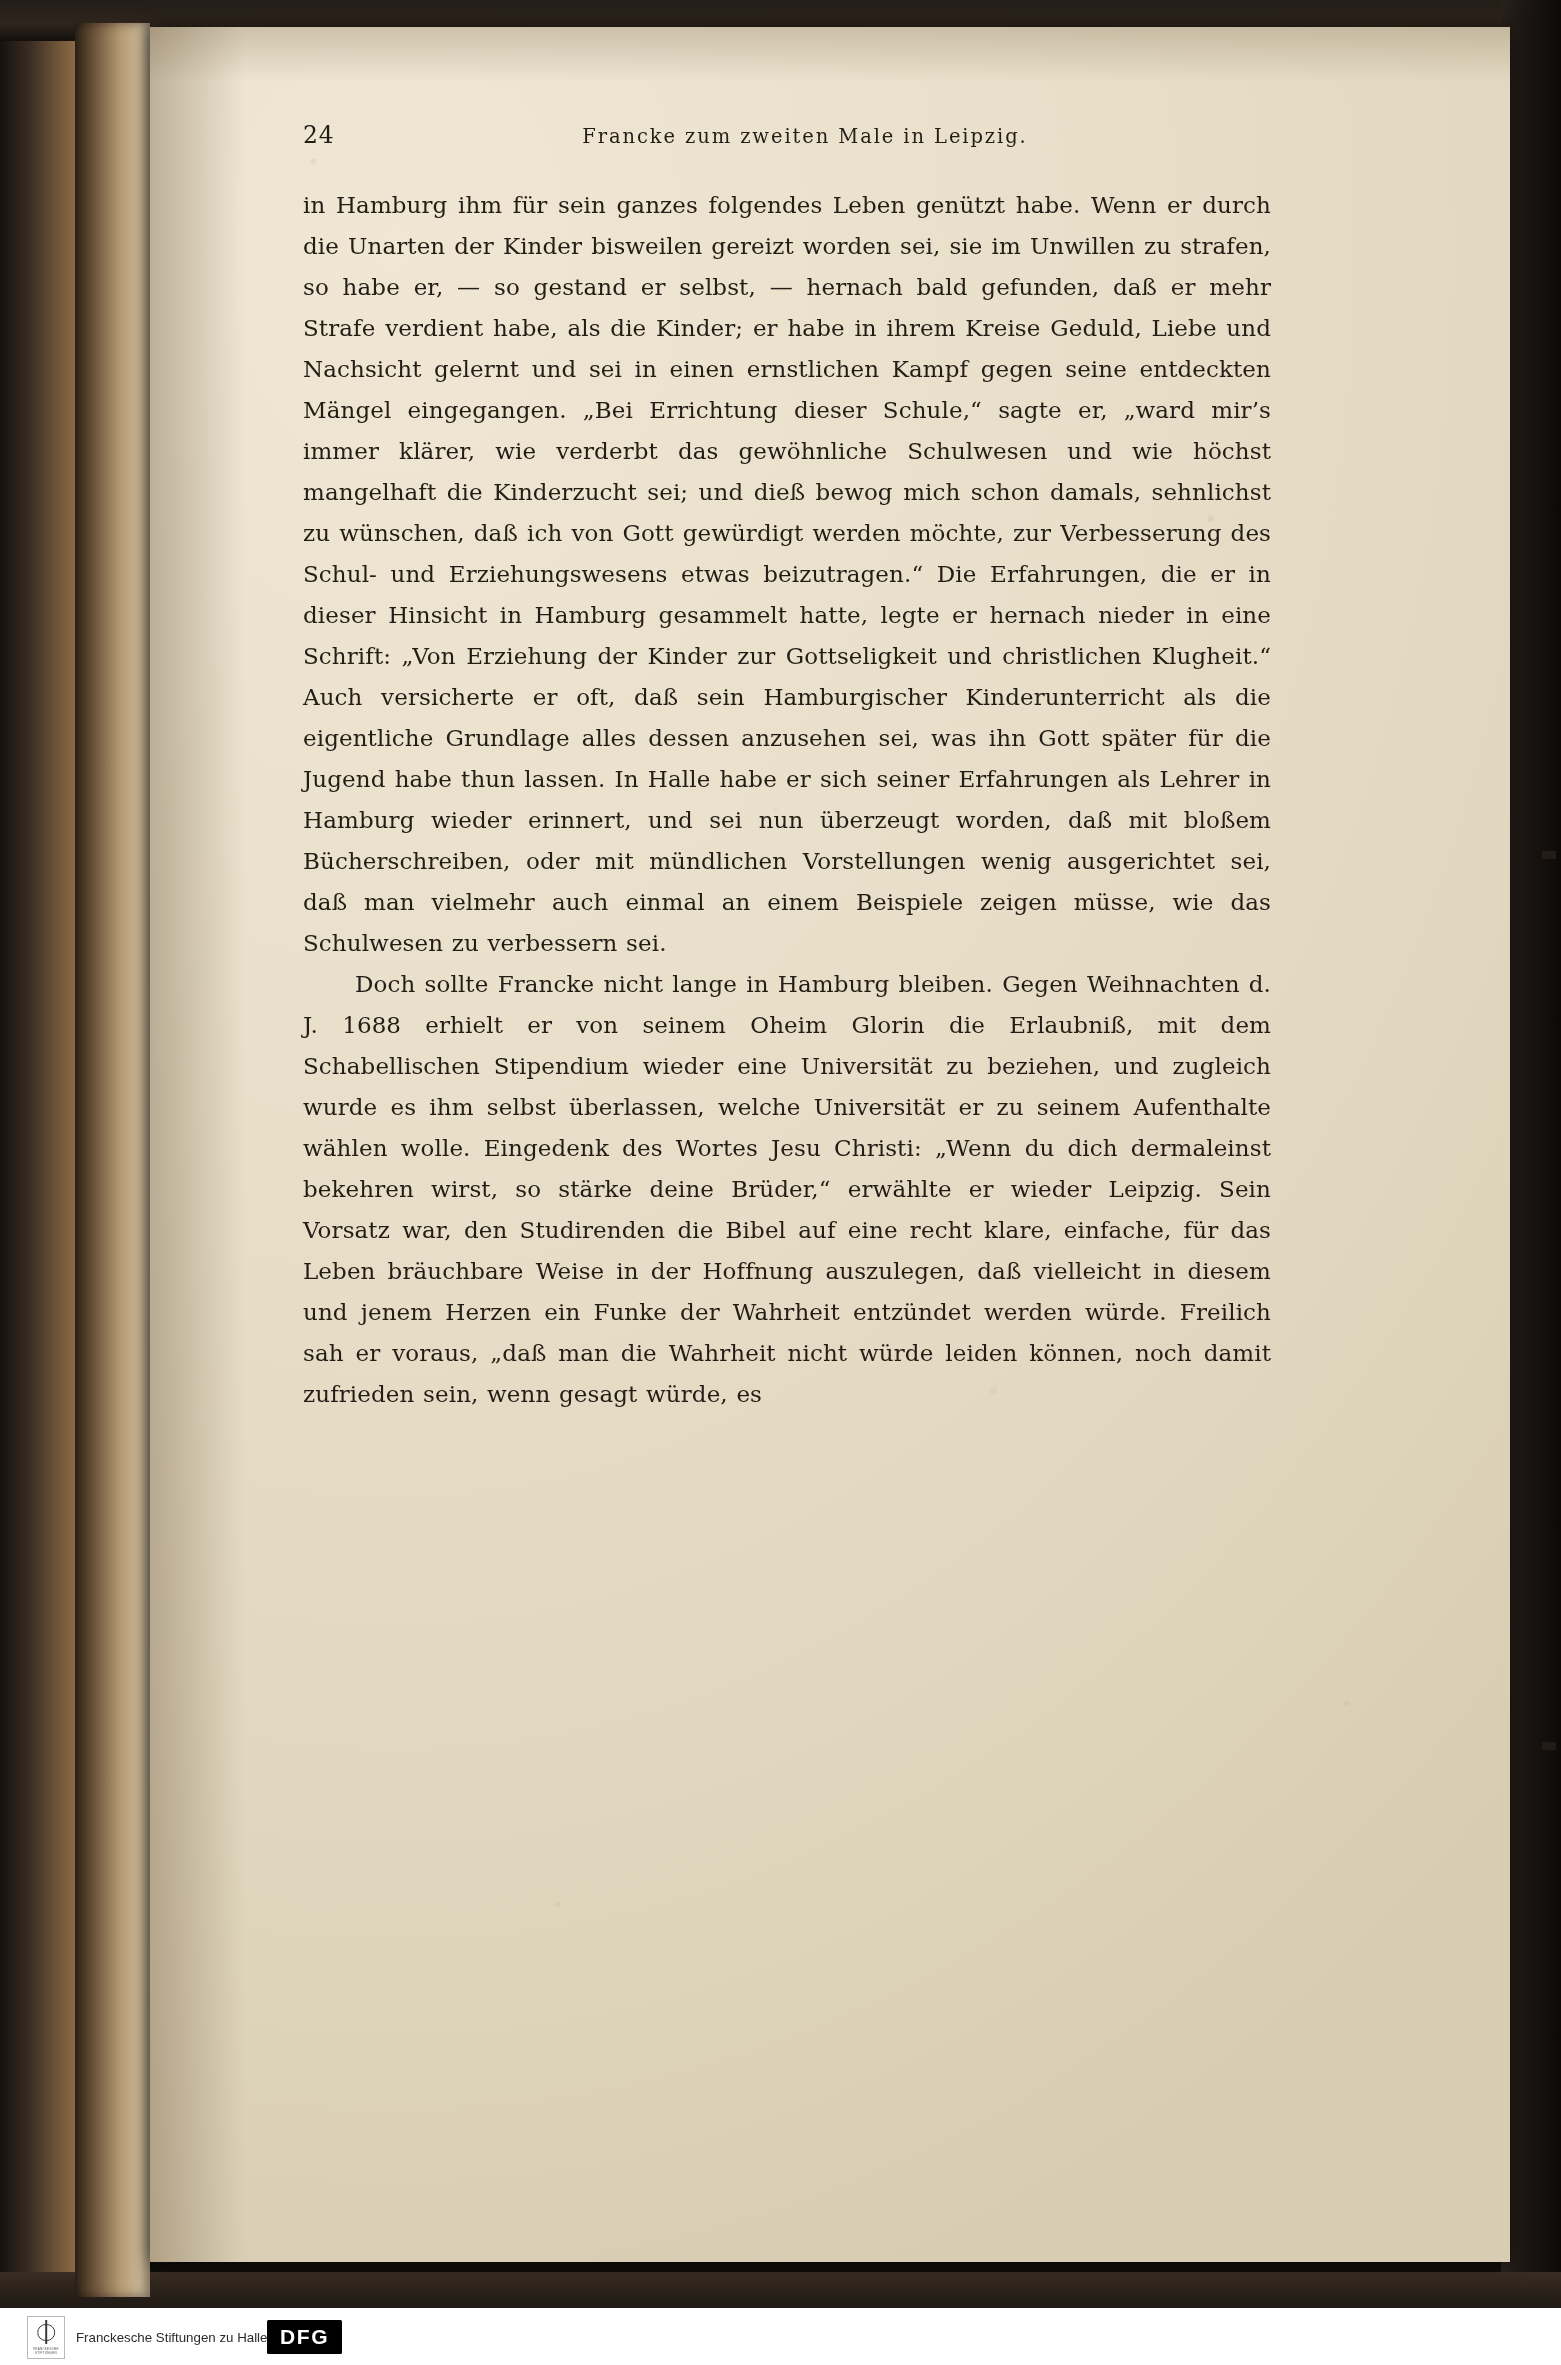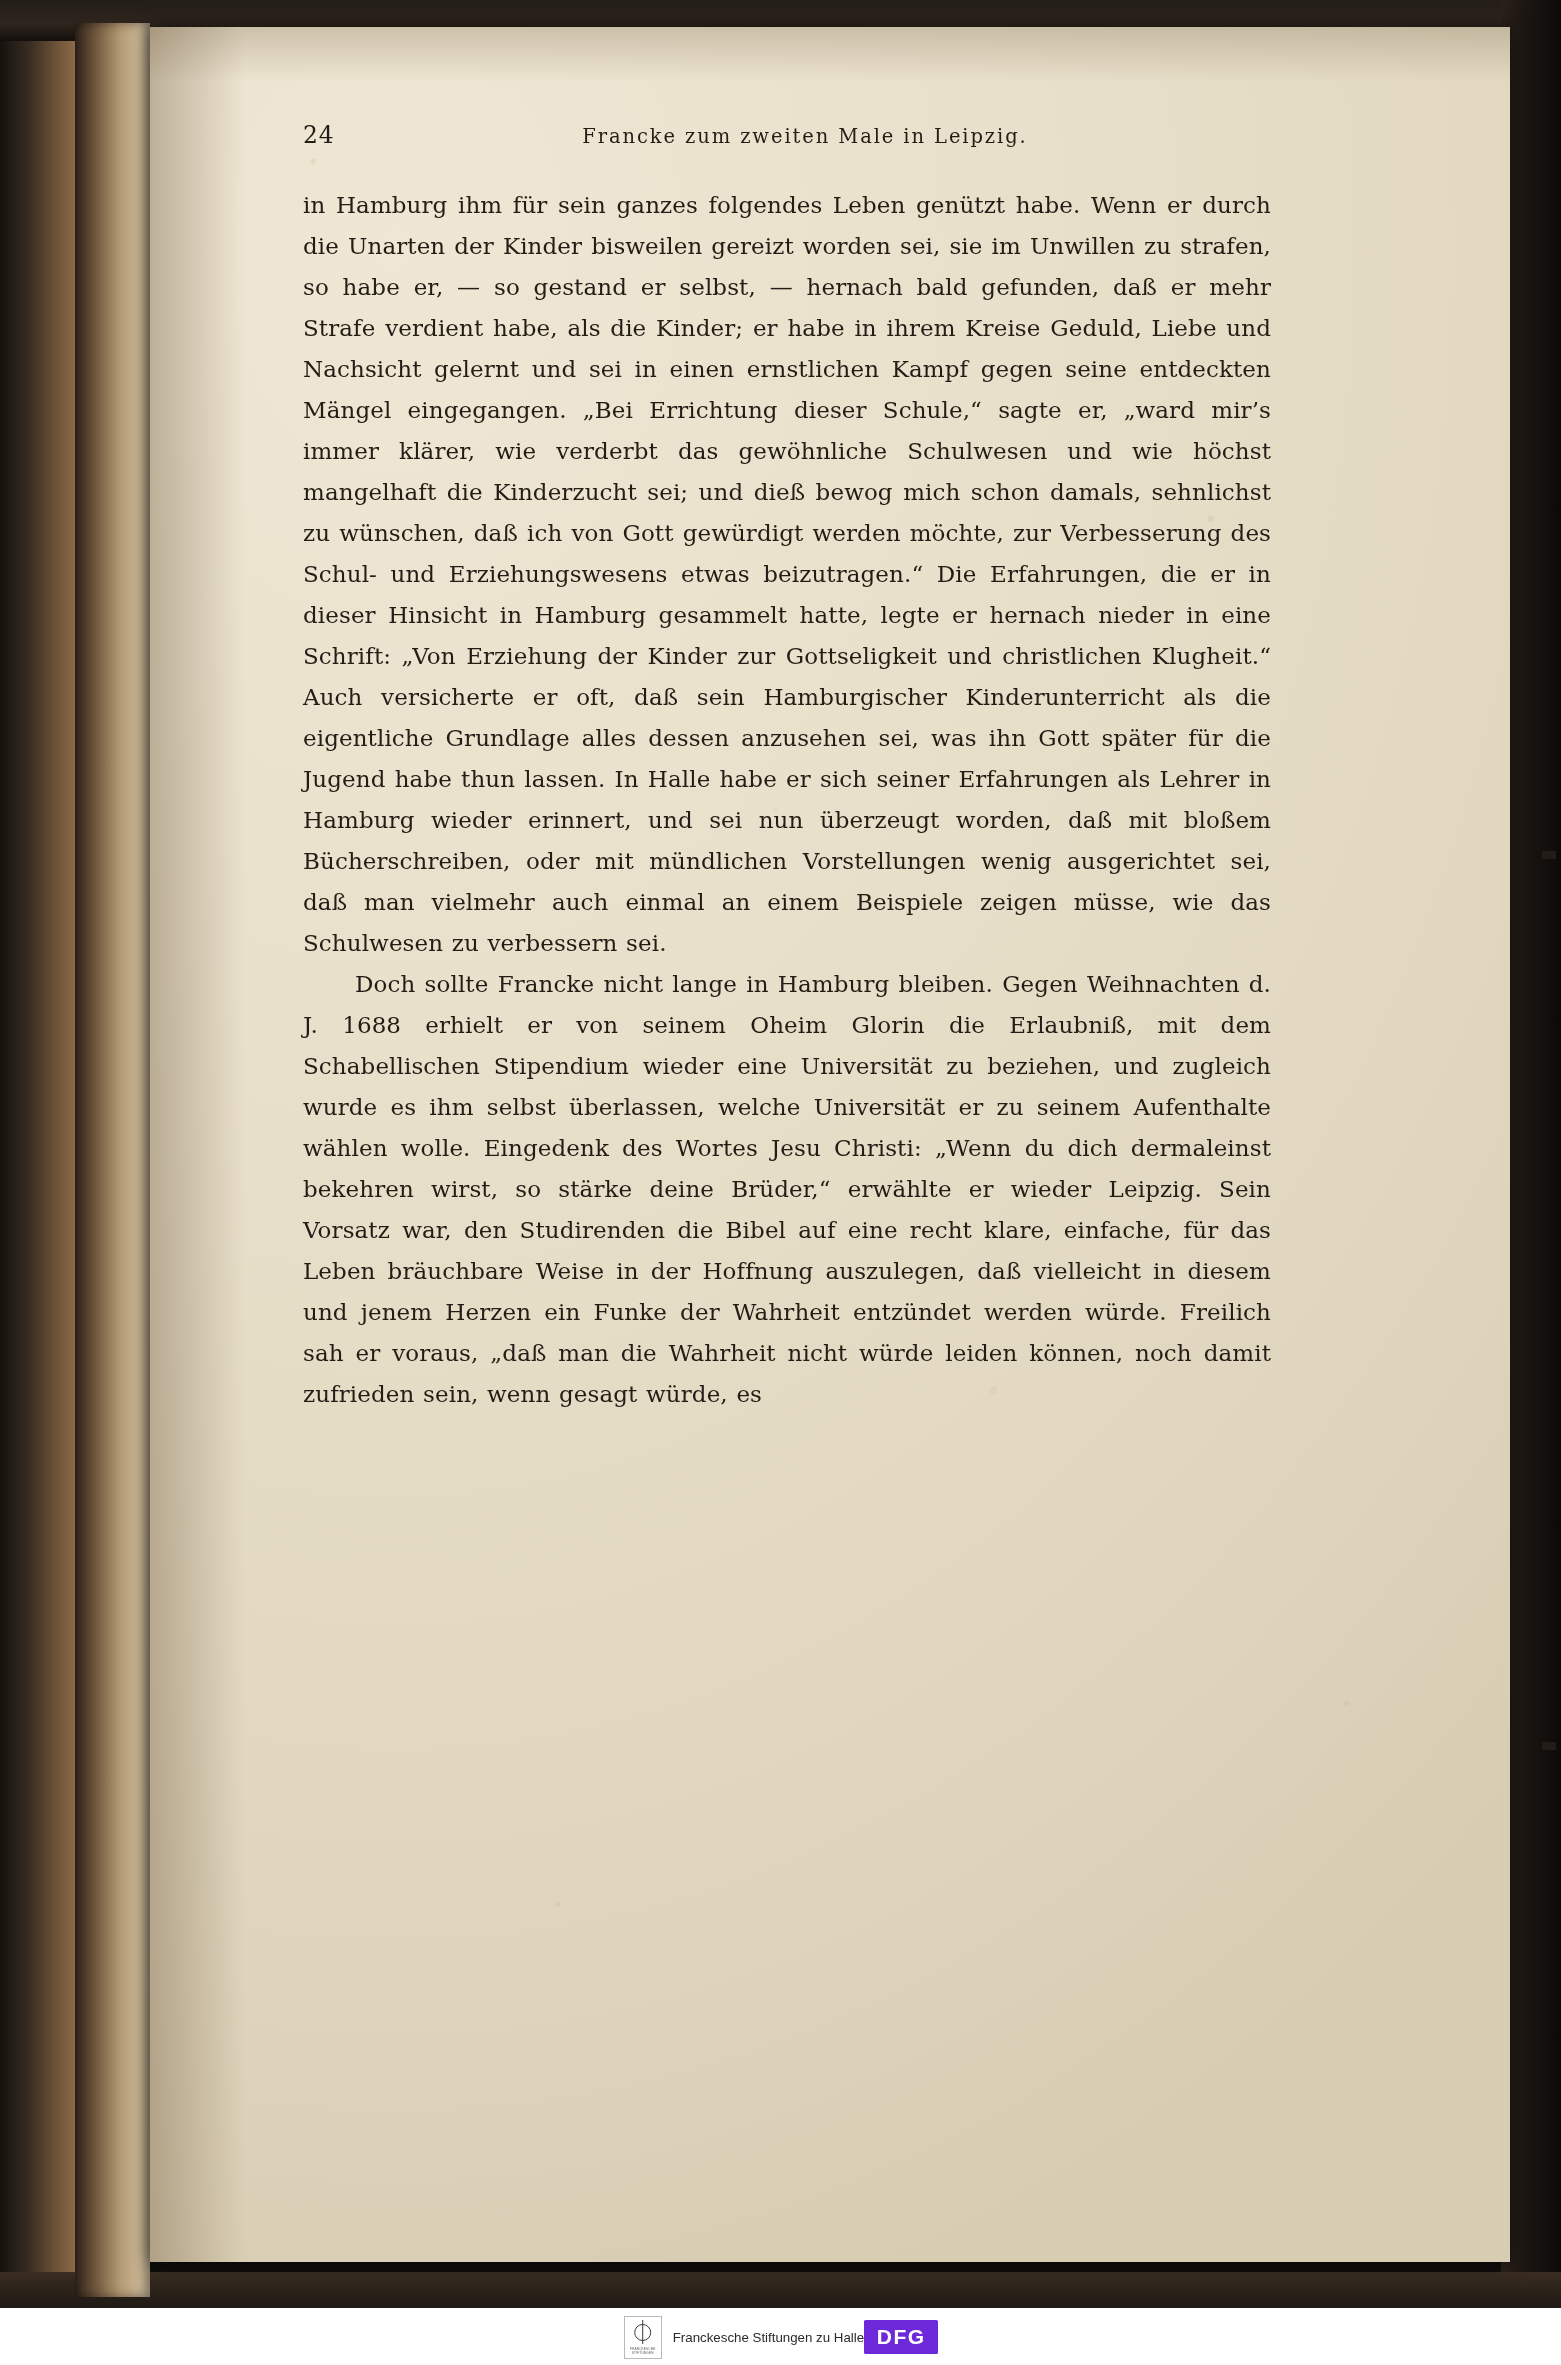--- a/index.html
+++ b/index.html
@@ -142,22 +142,22 @@
   p.indent { text-indent: 52px; }
 
   
   #footer {
     position: absolute;
     left: 0; right: 0; bottom: 0;
     height: 58px;
     background: #ffffff;
     display: flex;
     align-items: center;
-    justify-content: center;
-    padding: 0 19px;
+    justify-content: flex-start;
+    padding: 0 27px;
     box-sizing: border-box;
   }
   .fs-logo {
     display: flex;
     align-items: center;
     gap: 11px;
   }
   .fs-mark {
     width: 36px; height: 41px;
     background: #ffffff;
@@ -196,21 +196,21 @@
     font-family: "Liberation Sans", sans-serif;
     font-size: 13.3px;
     color: #2b2b2b;
   }
   .dfg-logo {
     font-family: "Liberation Sans", sans-serif;
     font-weight: bold;
     font-size: 21px;
     letter-spacing: 1.6px;
     color: #ffffff;
-    background: #6d28d9;
+    background: #000000;
     padding: 4.7px 12.5px 5.5px 12.5px;
     border-radius: 1.6px;
   }
 
   
   .edge-tick {
     position: absolute;
     right: 6.2px;
     width: 14px; height: 7.8px;
     background: #2a211a;

